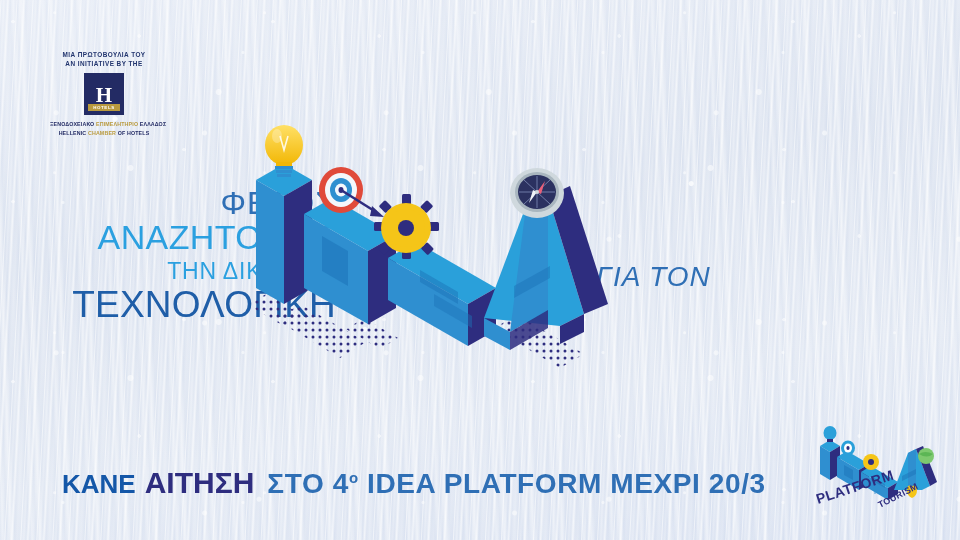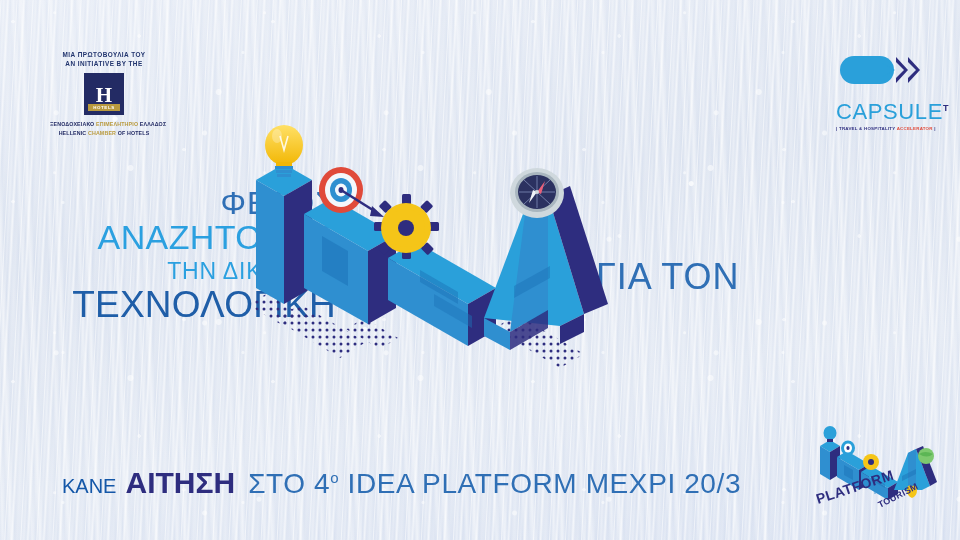--- a/index.html
+++ b/index.html
@@ -77,28 +77,28 @@
 
   
   #headline-left{position:absolute;left:56px;top:186px;width:280px;text-align:right;}
   .hl1{color:#2f6fb5;font-size:32px;letter-spacing:1px;line-height:34px;font-weight:400;}
   .hl2{color:#2ba0e0;font-size:34px;letter-spacing:.4px;line-height:37px;font-weight:400;margin-top:-1px;}
   .hl3{color:#2ba0e0;font-size:23px;letter-spacing:.8px;line-height:28px;font-weight:400;margin-top:1px;}
   .hl4{color:#1f5ea8;font-size:37px;letter-spacing:.2px;line-height:40px;font-weight:400;margin-top:0px;}
 
   
   #headline-right{position:absolute;left:596px;top:262px;}
-  .hr1{color:#2f6fb5;font-size:36px;letter-spacing:1px;line-height:30px;font-weight:400;}
+  .hr1{color:#2f6fb5;font-size:28px;letter-spacing:1px;line-height:30px;font-weight:400;font-style:italic;}
   .hr2{color:#1457a8;font-size:56px;letter-spacing:-.5px;line-height:56px;font-weight:700;margin-top:-2px;}
 
   
   #cta{position:absolute;left:62px;top:466px;display:flex;align-items:baseline;white-space:nowrap;}
-  .cta-a{color:#1457a8;font-size:20px;font-weight:400;letter-spacing:0px;}
+  .cta-a{color:#1457a8;font-size:26px;font-weight:700;letter-spacing:0px;}
   .cta-b{color:#2e2d7f;font-size:30px;font-weight:700;letter-spacing:0px;margin-left:9px;text-align:center;}
-  .cta-c{color:#2f6fb5;font-size:28px;font-weight:400;letter-spacing:.6px;margin-left:13px;}
+  .cta-c{color:#2f6fb5;font-size:28px;font-weight:700;letter-spacing:.6px;margin-left:13px;}
   .cta-c .ord{font-size:15px;vertical-align:super;}
 
   
   #idea-art{position:absolute;left:248px;top:118px;width:372px;height:250px;}
   #idea-art svg{display:block;}
 
   
   #idea-platform-logo{position:absolute;left:806px;top:424px;width:132px;height:88px;}
   #idea-platform-logo svg{display:block;}
 </style>
@@ -114,32 +114,20 @@
     <div class="hl-box">
       <div class="hl-h">H</div>
       <div class="hl-bar">HOTELS</div>
     </div>
     <div class="hl-foot">
       <div class="hl-gr"><span class="nv">ΞΕΝΟΔΟΧΕΙΑΚΟ</span> <span class="gd">ΕΠΙΜΕΛΗΤΗΡΙΟ</span> <span class="nv">ΕΛΛΑΔΟΣ</span></div>
       <div class="hl-gr"><span class="nv">HELLENIC</span> <span class="gd">CHAMBER</span> <span class="nv">OF HOTELS</span></div>
     </div>
   </div>
 
-  <div id="capsule-logo">
-    <div class="cap-mark">
-      <div class="cap-pill"></div>
-      <div class="cap-tri"></div>
-      <div class="cap-chev c1"></div>
-      <div class="cap-chev-cut c1"></div>
-      <div class="cap-chev c2"></div>
-      <div class="cap-chev-cut c2"></div>
-    </div>
-    <div class="cap-word"><span>CAPSULE</span><span class="sup">T</span></div>
-    <div class="cap-tag"><span>|</span> <span>TRAVEL &amp; HOSPITALITY</span> <span class="ac">ACCELERATOR</span> <span>|</span></div>
-  </div>
 
   <div id="headline-left">
     <div class="hl1">ΦΕΤΟΣ</div>
     <div class="hl2">ΑΝΑΖΗΤΟΥΜΕ</div>
     <div class="hl3">ΤΗΝ ΔΙΚΗ ΣΟΥ</div>
     <div class="hl4">ΤΕΧΝΟΛΟΓΙΚΗ</div>
   </div>
 
   <div id="headline-right">
     <div class="hr1">ΓΙΑ ΤΟΝ</div>

